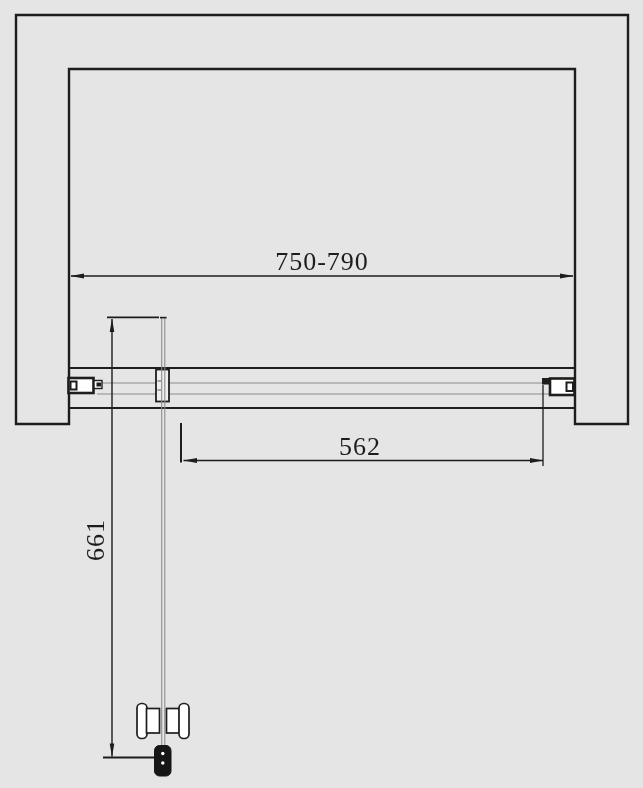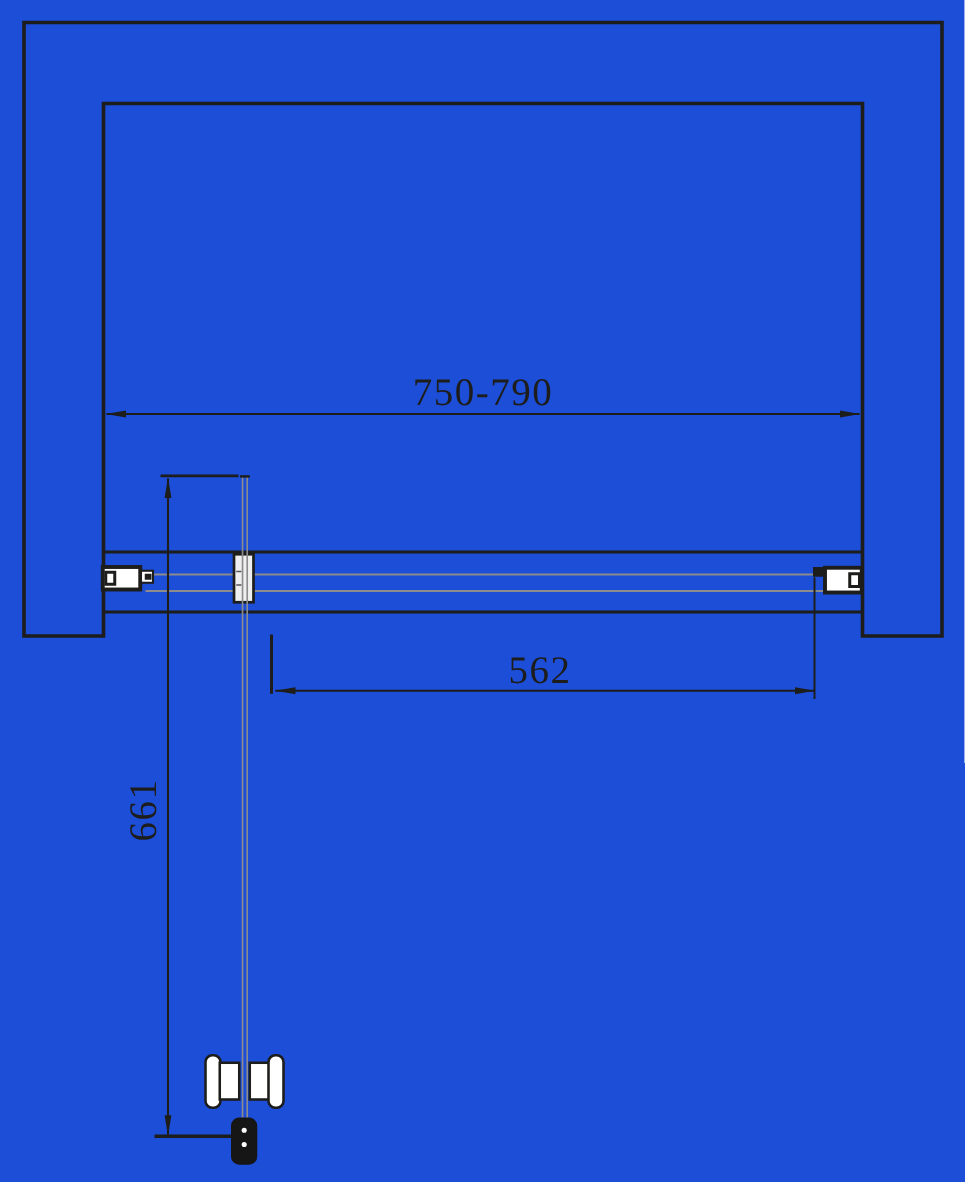--- a/index.html
+++ b/index.html
@@ -1,19 +1,19 @@
 <!DOCTYPE html>
 <html><head>
 <meta charset="utf-8">
 <style>
   html,body{margin:0;padding:0;background:#ffffff;}
   .canvas{
     position:relative;
     width:643px;height:788px;
-    background:#1d4ed8;
+    background:#e5e5e5;
     font-family:"Liberation Serif","DejaVu Serif",serif;
     overflow:hidden;
   }
   svg{display:block;}
   .dim-text{
     font-family:"Liberation Serif","DejaVu Serif",serif;
     font-size:26px;
     letter-spacing:1px;
     fill:#1d1d1b;
   }

